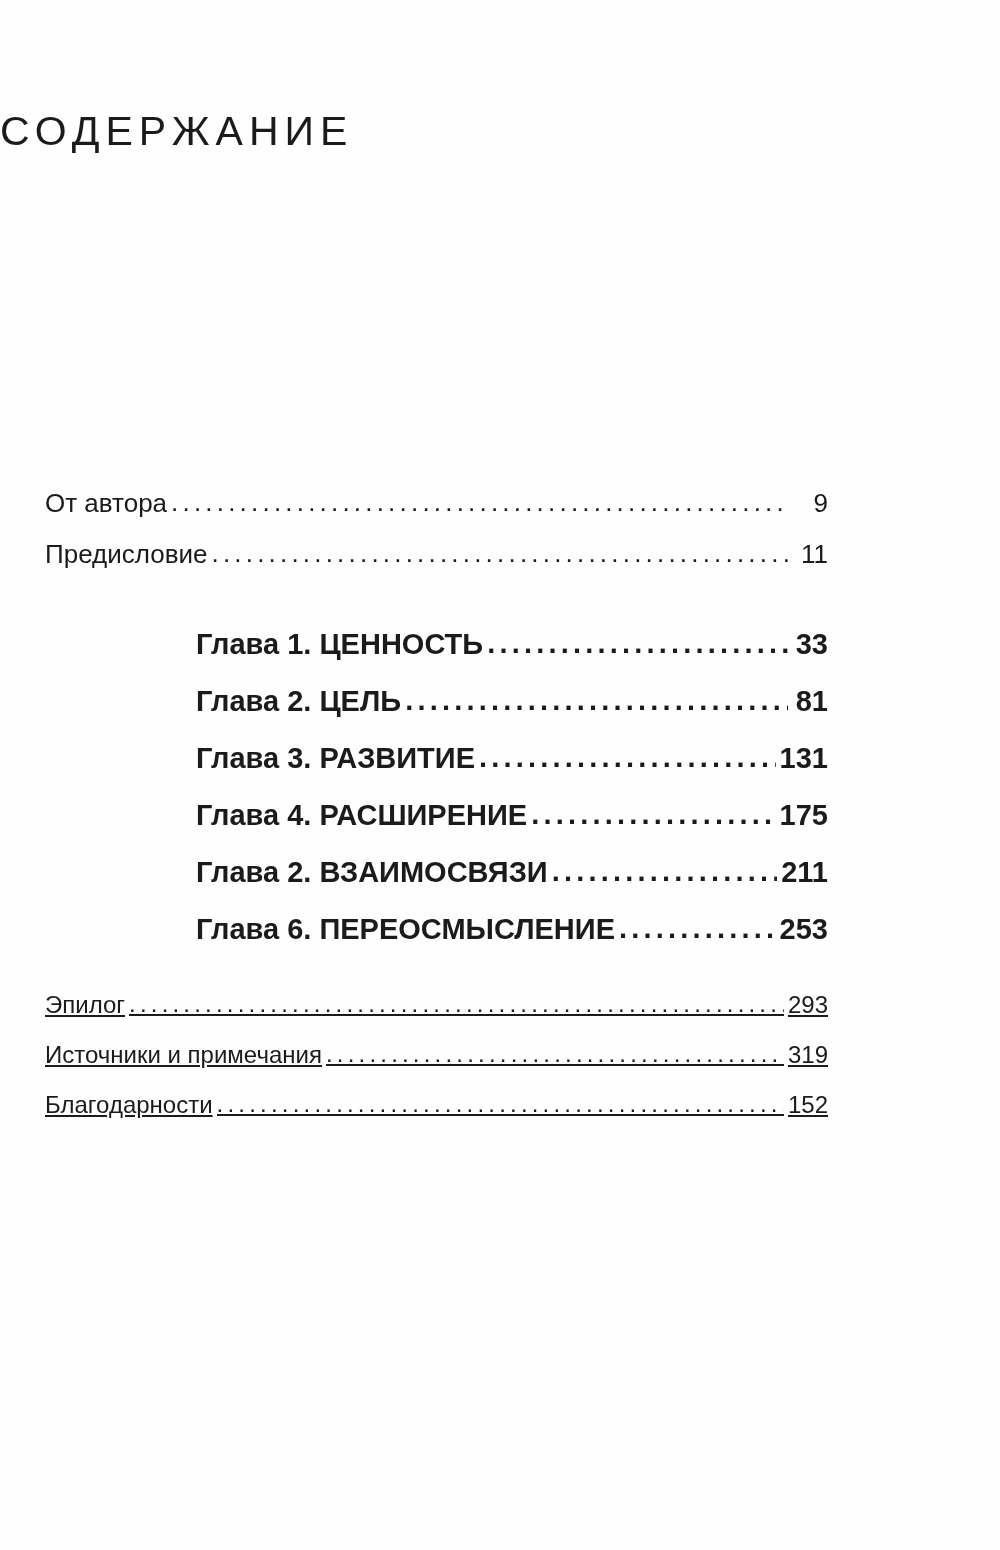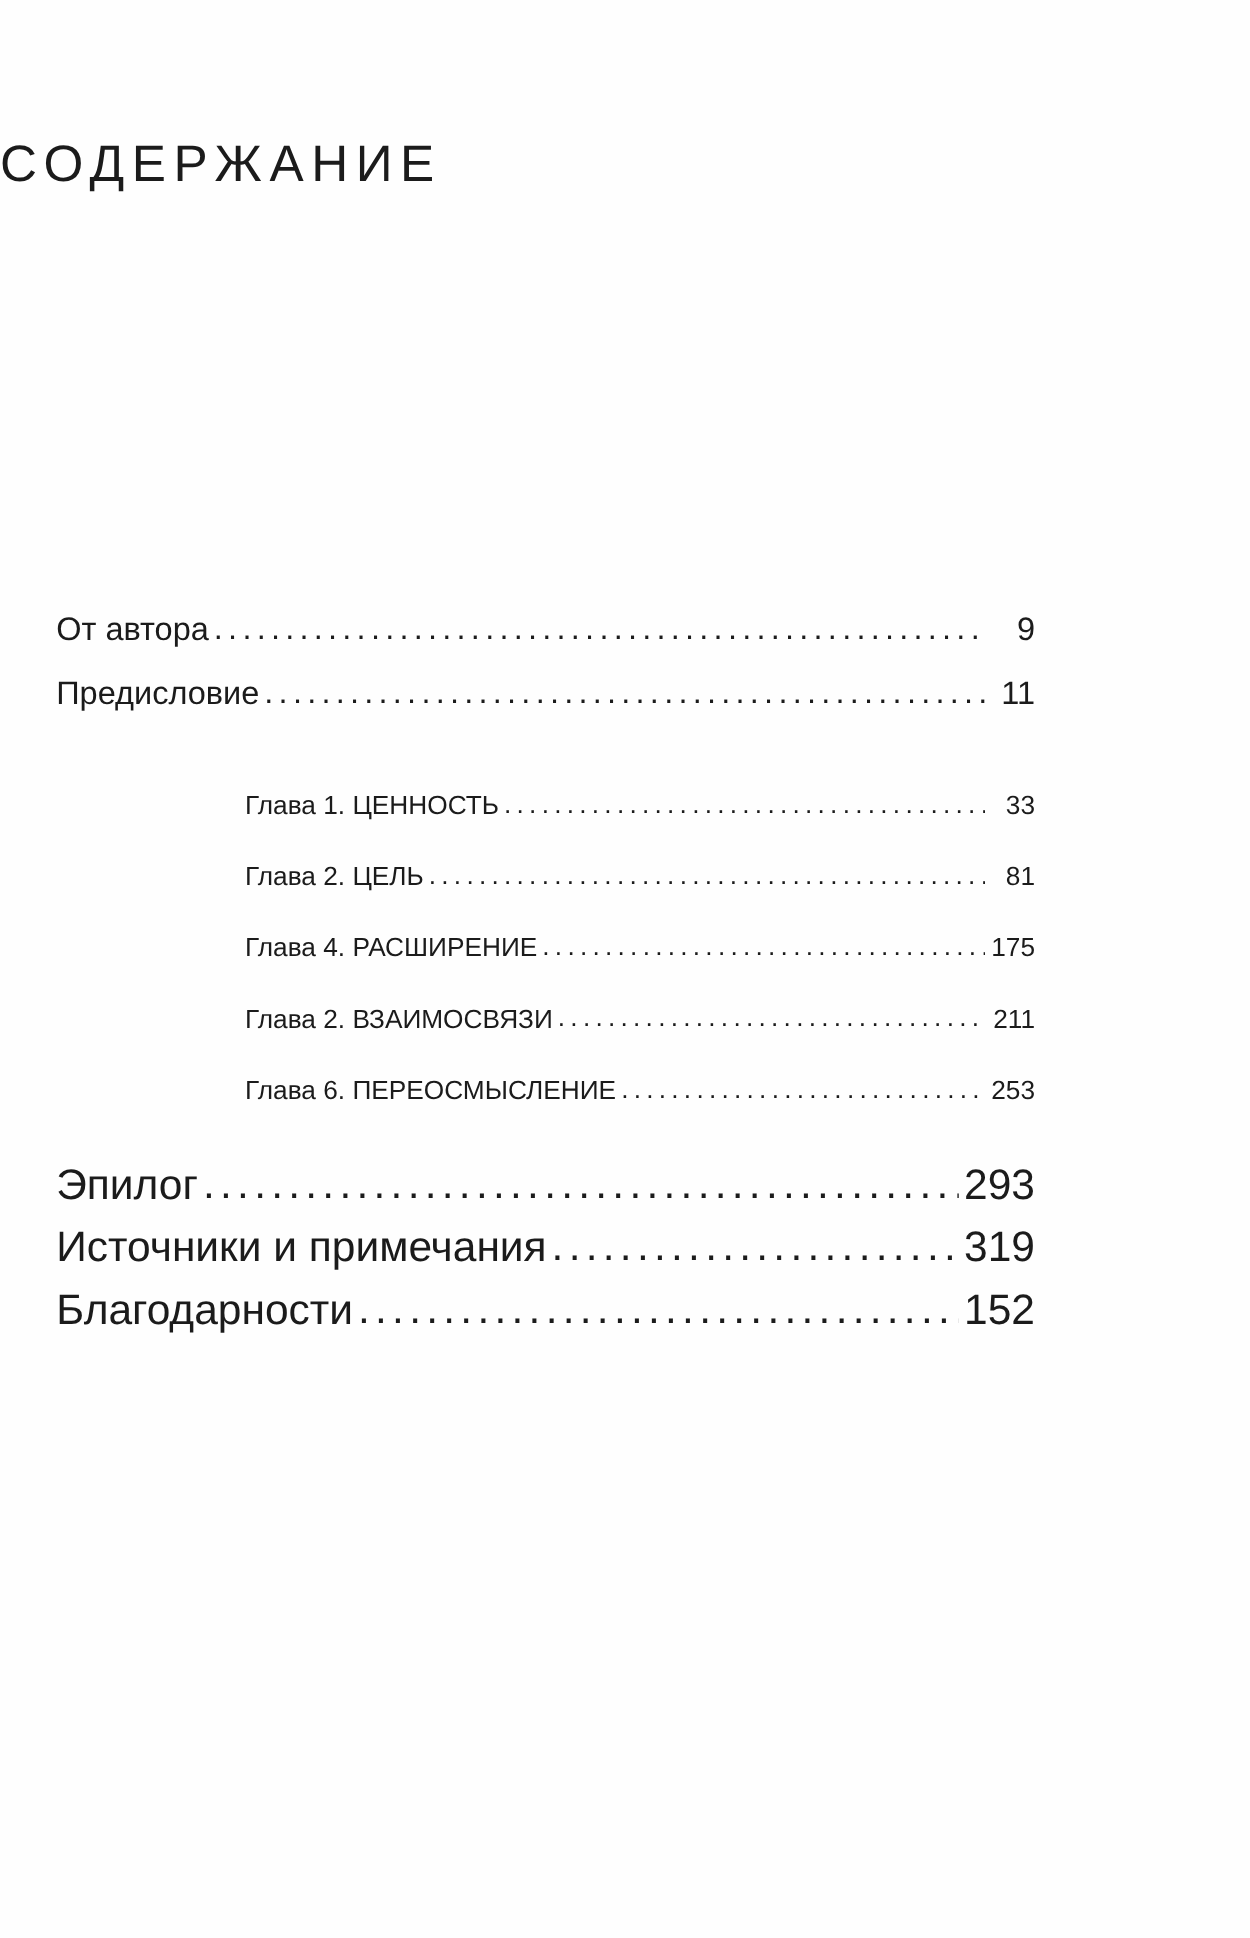--- a/index.html
+++ b/index.html
@@ -50,28 +50,30 @@
     padding-left: 45px;
     padding-right: 172px;
     font-weight: 300;
     color: #1b1b1b;
   }
   .toc-entry.level-front {
     font-size: 26px;
     line-height: 51px;
   }
   .toc-entry.level-chapter {
-    font-size: 21px;
+    font-size: 29px;
     line-height: 57px;
     padding-left: 196px;
     padding-right: 172px;
+    font-weight: bold;
   }
   .toc-entry.level-back {
-    font-size: 34px;
+    font-size: 24px;
     line-height: 50px;
+    text-decoration: underline;
   }
   .entry-label {
     white-space: nowrap;
     flex: 0 0 auto;
   }
   .leader {
     flex: 1 1 auto;
     overflow: hidden;
     white-space: nowrap;
     margin: 0 4px;
@@ -121,20 +123,25 @@
         <span class="entry-label">Глава 1. ЦЕННОСТЬ</span>
         <span class="leader"></span>
         <span class="entry-page">33</span>
       </div>
       <div class="toc-entry level-chapter">
         <span class="entry-label">Глава 2. ЦЕЛЬ</span>
         <span class="leader"></span>
         <span class="entry-page">81</span>
       </div>
       <div class="toc-entry level-chapter">
+        <span class="entry-label">Глава 3. РАЗВИТИЕ</span>
+        <span class="leader"></span>
+        <span class="entry-page">131</span>
+      </div>
+      <div class="toc-entry level-chapter">
         <span class="entry-label">Глава 4. РАСШИРЕНИЕ</span>
         <span class="leader"></span>
         <span class="entry-page">175</span>
       </div>
       <div class="toc-entry level-chapter">
         <span class="entry-label">Глава 2. ВЗАИМОСВЯЗИ</span>
         <span class="leader"></span>
         <span class="entry-page">211</span>
       </div>
       <div class="toc-entry level-chapter">

